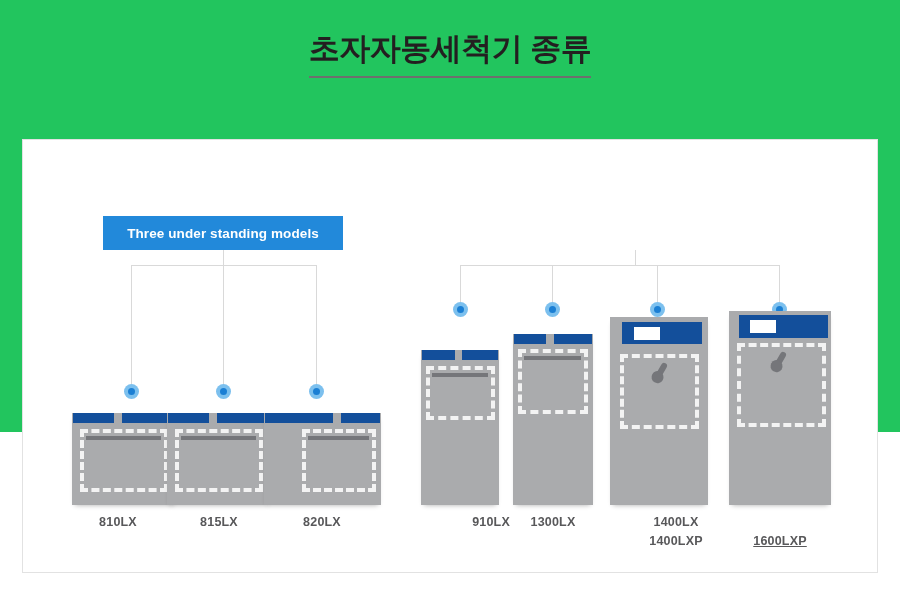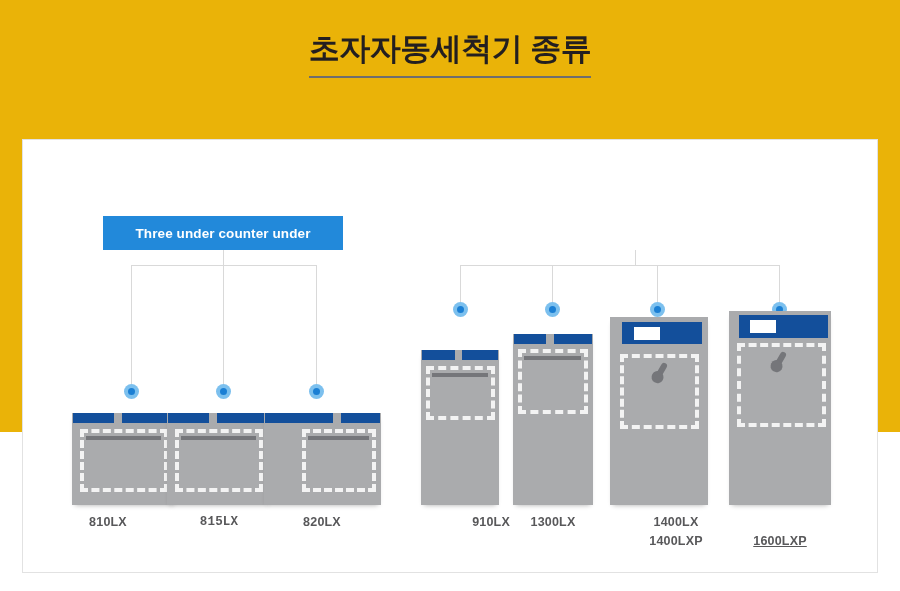--- a/index.html
+++ b/index.html
@@ -6,21 +6,21 @@
   html, body {
     margin: 0; padding: 0;
     width: 900px; height: 591px;
     background: #ffffff;
     font-family: "Liberation Sans", "DejaVu Sans", sans-serif;
     overflow: hidden;
   }
   #page {
     position: relative;
     width: 900px; height: 432px;
-    background: #eab308;
+    background: #22c55e;
   }
 
   
   .title-wrap {
     position: absolute;
     left: 0; top: 30px;
     width: 900px;
     text-align: center;
   }
   .page-title {
@@ -140,21 +140,21 @@
 <body>
 
 <div id="page">
 
   <div class="title-wrap">
     <span class="page-title">초자자동세척기 종류</span>
   </div>
 
   <div class="card"></div>
 
-  <div class="group-pill" id="pill-under">Three under counter under</div>
+  <div class="group-pill" id="pill-under">Three under standing models</div>
 
   <div class="conn conn-v" style="left:223px; top:250px; width:1px; height:16px;"></div>
   <div class="conn conn-h" style="left:131px; top:265px; width:185px; height:1px;"></div>
   <div class="conn conn-v" style="left:131px; top:265px; height:121px;"></div>
   <div class="conn conn-v" style="left:223px; top:265px; height:121px;"></div>
   <div class="conn conn-v" style="left:316px; top:265px; height:121px;"></div>
 
   <div class="dot" style="left:124px; top:384px;"></div>
   <div class="dot" style="left:216px; top:384px;"></div>
   <div class="dot" style="left:309px; top:384px;"></div>
@@ -172,30 +172,30 @@
   <div class="dot" style="left:650px; top:302px;"></div>
   <div class="dot" style="left:772px; top:302px;"></div>
 
   <div class="machine" style="left:72px; top:413px; width:104px; height:92px;">
     <div class="body"></div>
     <div class="topbar" style="left:1px;  top:0; width:41px; height:10px;"></div>
     <div class="topbar" style="left:50px; top:0; width:53px; height:10px;"></div>
     <div class="chamber" style="left:8px; top:16px; width:88px; height:63px;"></div>
     <div class="rail" style="left:14px; top:23px; width:75px;"></div>
   </div>
-  <div class="caption" style="left:58px; top:513px; width:100px;">810LX</div>
+  <div class="caption" style="left:68px; top:513px; width:100px;">810LX</div>
 
   <div class="machine" style="left:167px; top:413px; width:104px; height:92px;">
     <div class="body"></div>
     <div class="topbar" style="left:1px;  top:0; width:41px; height:10px;"></div>
     <div class="topbar" style="left:50px; top:0; width:53px; height:10px;"></div>
     <div class="chamber" style="left:8px; top:16px; width:88px; height:63px;"></div>
     <div class="rail" style="left:14px; top:23px; width:75px;"></div>
   </div>
-  <div class="caption" style="left:169px; top:513px; width:100px;font-family:Liberation Mono, monospace;">815LX</div>
+  <div class="caption" style="left:169px; top:513px; width:100px;">815LX</div>
 
   <div class="machine" style="left:264px; top:413px; width:117px; height:92px;">
     <div class="body"></div>
     <div class="topbar" style="left:1px;  top:0; width:68px; height:10px;"></div>
     <div class="topbar" style="left:77px; top:0; width:39px; height:10px;"></div>
     <div class="chamber" style="left:38px; top:16px; width:74px; height:63px;"></div>
     <div class="rail" style="left:44px; top:23px; width:61px;"></div>
   </div>
   <div class="caption" style="left:272px; top:513px; width:100px;">820LX</div>
 

